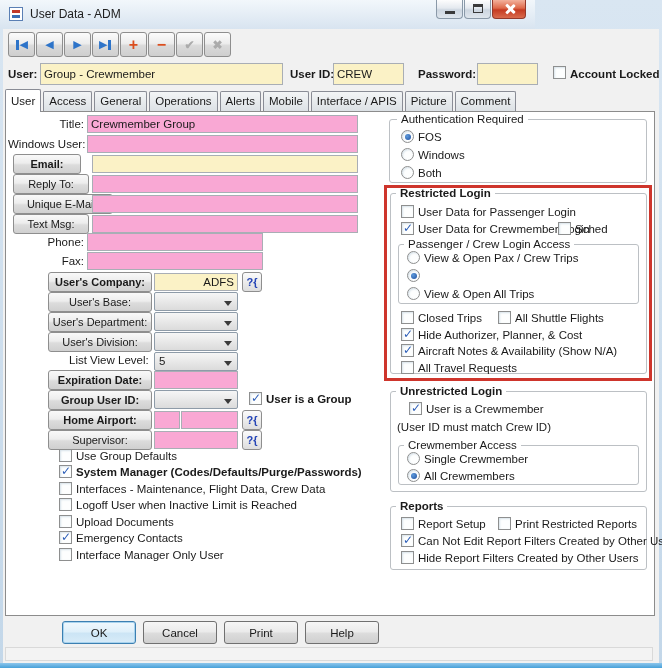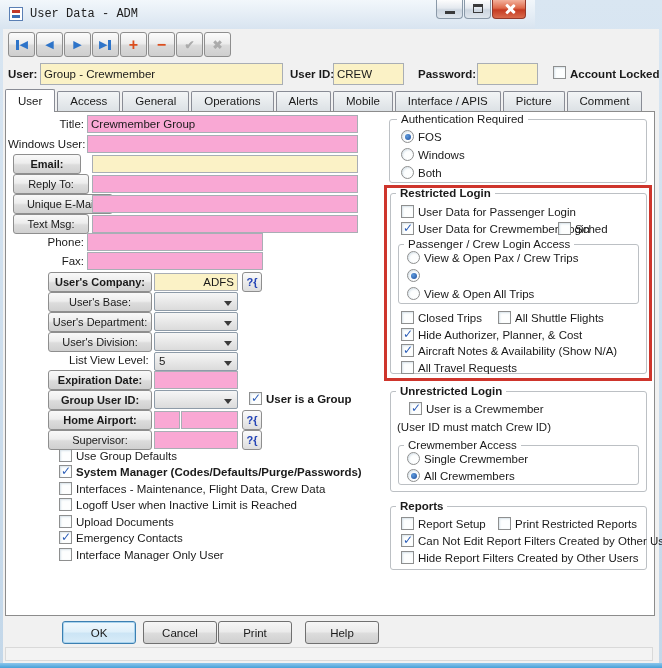--- a/index.html
+++ b/index.html
@@ -6,21 +6,21 @@
   * { box-sizing:border-box; }
   body { font-family:"Liberation Sans","DejaVu Sans",sans-serif; font-size:11.5px; color:#1a1a1a; }
 
   .window { position:relative; width:662px; height:668px;
     background:linear-gradient(#D9E6F2,#C3D7E9); overflow:hidden; }
   .window::after { content:""; position:absolute; left:0; bottom:0; width:100%; height:5px;
     background:linear-gradient(#8CC6EC,#47A0D8); }
 
   
   .titlebar { position:absolute; left:0; top:0; width:535px; height:29px;
-    background:linear-gradient(#F2F7FB,#D8E4F0);font-family:Liberation Mono, monospace; }
+    background:linear-gradient(#F2F7FB,#D8E4F0); }
   .app-icon { position:absolute; left:9px; top:7px; width:14px; height:14px;
     border:1px solid #5A7FB4; background:#fff; }
   .app-icon::before { content:""; position:absolute; left:2px; top:2px; width:8px; height:3px; background:#C23A2B; }
   .app-icon::after { content:""; position:absolute; left:2px; top:7px; width:8px; height:3px; background:#3B6FB5; }
   .title-text { position:absolute; left:30px; top:7px; font-size:12px; color:#202020; }
   .win-controls { position:absolute; right:9px; top:0; display:flex; }
   .win-btn { height:19px; border:1px solid #8A99A8; border-top:none; border-radius:0 0 4px 4px;
     margin-left:1px; background:linear-gradient(#FDFDFD,#E4E9EF 45%,#CDD6E0 55%,#DFE6ED); position:relative; cursor:pointer; }
   .win-btn.min,.win-btn.max { width:27px; }
   .win-btn.close { width:34px; border-color:#93392B;
@@ -57,21 +57,21 @@
   .checkbox.checked::after { content:"\2713"; position:absolute; left:1px; top:-2px; font-size:12px; font-weight:bold; color:#2B5DB8; }
   .radio { position:absolute; width:13px; height:13px; border:1px solid #8E8F8F; border-radius:50%; background:#FDFEFE;
     box-shadow:inset 1px 1px 2px #D8E3EA; cursor:pointer; }
   .radio.selected::after { content:""; position:absolute; left:2.5px; top:2.5px; width:6px; height:6px; border-radius:50%;
     background:radial-gradient(circle at 35% 35%, #5E9BDD, #1F4F9E); }
   .lbl { position:absolute; white-space:nowrap; }
   .bold { font-weight:bold; }
 
   
   .tabs { position:absolute; left:2px; top:60px; display:flex; align-items:flex-end; z-index:3; }
-  .tab { height:20px; line-height:19px; padding:0 12px; border:1px solid #898C95; border-bottom:none;
+  .tab { height:20px; line-height:19px; padding:0 5px; border:1px solid #898C95; border-bottom:none;
     border-radius:2px 2px 0 0; background:linear-gradient(#F3F5F6,#DCE1E5); margin-right:2px; cursor:pointer; white-space:nowrap; }
   .tab.active { height:23px; line-height:22px; background:#fff; margin-bottom:-1px; }
 
   
   .panel { position:absolute; left:2px; top:82px; width:650px; height:505px; background:#fff;
     border:1px solid #8C8C8C; z-index:1; }
 
   .flabel { position:absolute; width:76px; left:2px; text-align:right; white-space:nowrap; }
   .fbtn { position:absolute; height:20px; border:1px solid #8E8E8E; border-radius:3px; font-family:inherit;
     background:linear-gradient(#F9F9F9,#EDEDED 45%,#DCDCDC 55%,#D0D0D0); font-size:11px; text-align:center;
@@ -311,18 +311,18 @@
       <span class="checkbox" style="left:492px;top:405px"></span>
       <span class="lbl" style="left:509px;top:406px">Print Restricted Reports</span>
       <span class="checkbox checked" style="left:395px;top:422px"></span>
       <span class="lbl" style="left:412px;top:423px">Can Not Edit Report Filters Created by Other Users</span>
       <span class="checkbox" style="left:395px;top:439px"></span>
       <span class="lbl" style="left:412px;top:440px">Hide Report Filters Created by Other Users</span>
     </div>
 
     <button class="fbutton default" style="left:11px;top:592px">OK</button>
     <button class="fbutton" style="left:92px;top:592px">Cancel</button>
-    <button class="fbutton" style="left:167px;top:592px">Print</button>
+    <button class="fbutton" style="left:173px;top:592px">Print</button>
     <button class="fbutton" style="left:254px;top:592px">Help</button>
 
     <div class="statusbar"></div>
   </div>
 </div>
 
 </body></html>

